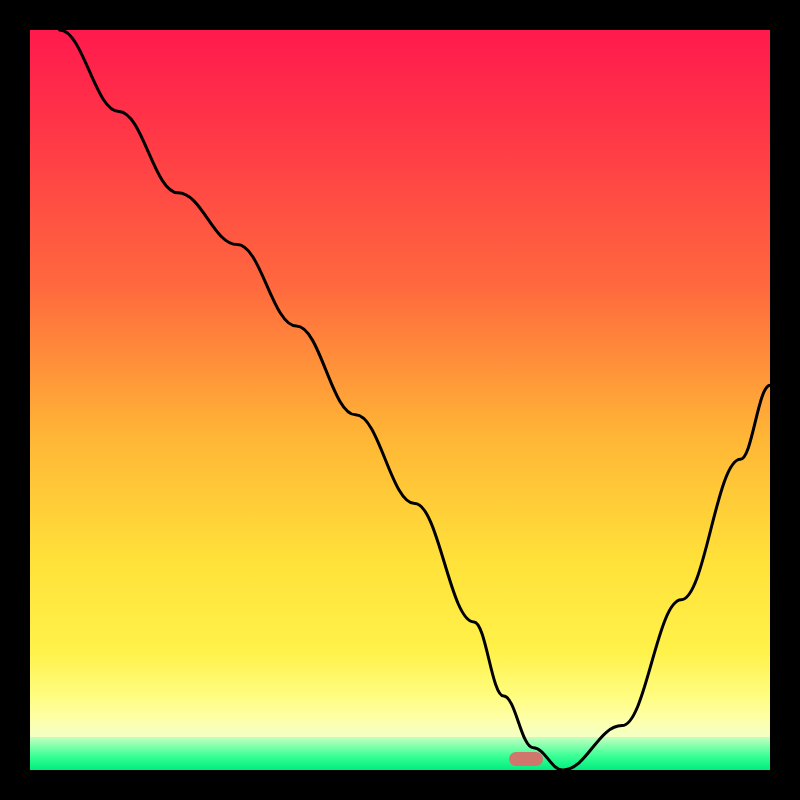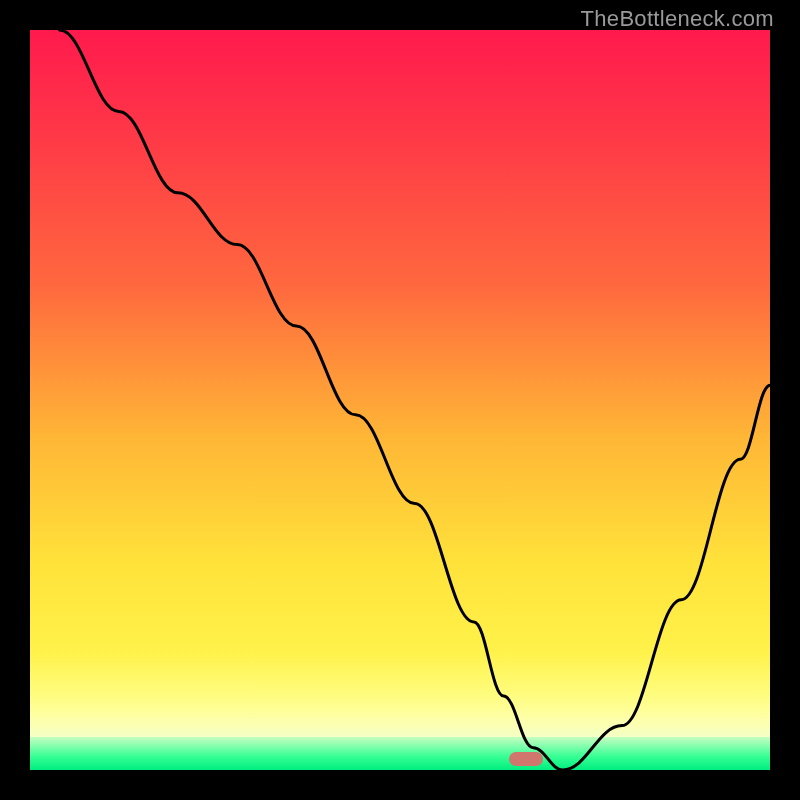--- a/index.html
+++ b/index.html
@@ -100,14 +100,13 @@
     <div class="yellow-band"></div>
     <div class="green-band"></div>
 
     <svg class="curve" viewBox="0 0 740 740" preserveAspectRatio="none">
       <path id="curve-path" d="M 29.6,0 C 53.28,0 65.12,81.39999999999998 88.8,81.39999999999998 C 112.48,81.39999999999998 124.32,162.79999999999995 148,162.79999999999995 C 171.68,162.79999999999995 183.52,214.60000000000002 207.20000000000002,214.60000000000002 C 230.88,214.60000000000002 242.72,296 266.4,296 C 290.08,296 301.92,384.8 325.6,384.8 C 349.28000000000003,384.8 361.12,473.6 384.8,473.6 C 408.48,473.6 420.32,592 444,592 C 455.84000000000003,592 461.76,666 473.6,666 C 485.44000000000005,666 491.36,717.8 503.20000000000005,717.8 C 515.04,717.8 520.96,740 532.8,740 C 556.48,740 568.3199999999999,695.6 592,695.6 C 615.6800000000001,695.6 627.52,569.8 651.2,569.8 C 674.88,569.8 686.72,429.2 710.4,429.2 C 722.24,429.2 728.16,355.2 740,355.2" fill="none" stroke="#000" stroke-width="3" stroke-linecap="round" stroke-linejoin="round"></path>
     </svg>
 
     <div class="marker" id="marker" style="left: 495.8px; top: 728.9px;"></div>
   </div>
 
-  <div class="watermark">TheBottleneck.com</div>
 </div>
 
 </body></html>

